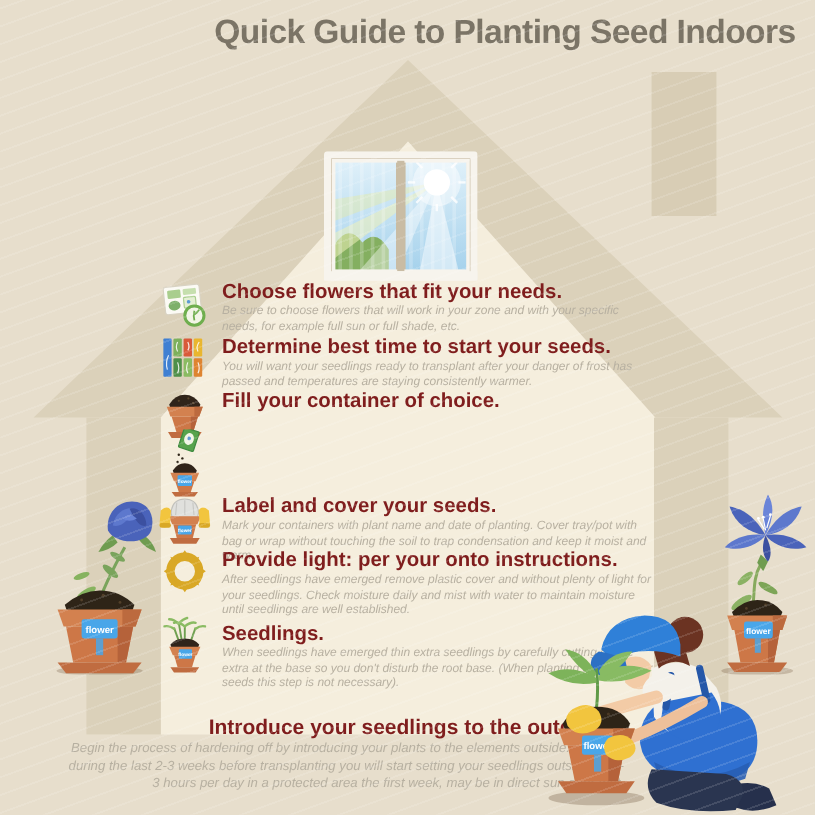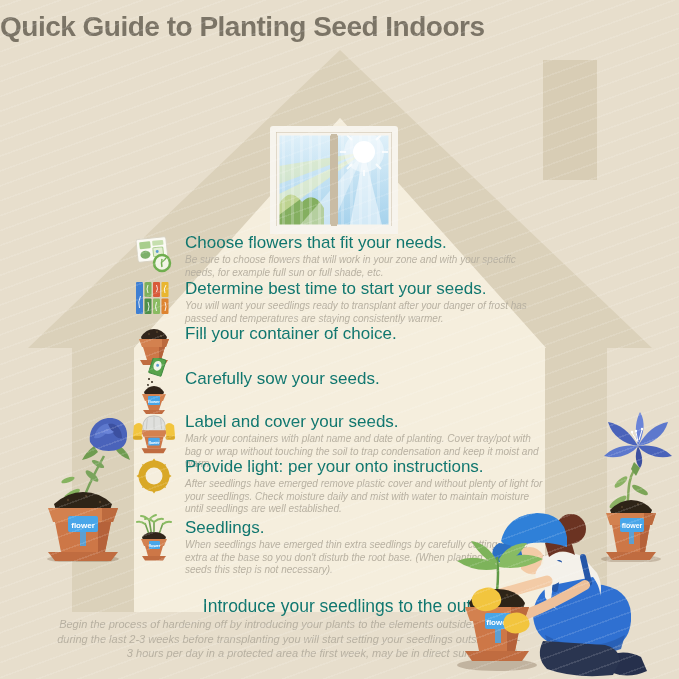--- a/index.html
+++ b/index.html
@@ -4,28 +4,28 @@
 <style>
   html,body{margin:0;padding:0;background:#e7decc;}
   .canvas{position:relative;width:679px;height:679px;overflow:hidden;
           font-family:"Liberation Sans",sans-serif;}
   .bg{position:absolute;left:0;top:0;z-index:0;}
   .streaks{position:absolute;inset:0;z-index:9;pointer-events:none;
     background:repeating-linear-gradient(160deg,
       rgba(255,255,255,0) 0 6px, rgba(255,255,255,.28) 6px 7.5px,
       rgba(255,255,255,0) 7.5px 14px);
     opacity:.45;}
-  .title{position:absolute;top:11px;left:0;right:0;z-index:3;margin:0;
-    text-align:left;font-size:28px;font-weight:bold;letter-spacing:-.5px;
+  .title{position:absolute;top:11px;left:0;right:16px;z-index:3;margin:0;
+    text-align:right;font-size:28px;font-weight:bold;letter-spacing:-.5px;
     color:#7b7466;}
   .window{position:absolute;left:270px;top:126px;z-index:2;}
   .step{position:absolute;left:132px;width:412px;display:flex;gap:9px;z-index:3;}
   .icon{width:44px;flex:0 0 44px;display:flex;justify-content:center;align-items:flex-start;}
   .txt{flex:1;}
-  .step h2,.outro h2{margin:0;font-size:17px;font-weight:normal;color:#0f766e;line-height:1.05;}
+  .step h2,.outro h2{margin:0;font-size:17px;font-weight:bold;color:#7f1d1d;line-height:1.05;}
   .step p,.outro p{margin:2px 0 0;font-size:10px;font-style:italic;color:#b7b0a1;line-height:1.28;}
   .outro{position:absolute;left:55px;top:597px;width:465px;text-align:right;z-index:3;}
   .outro h2{font-size:17.5px;}
   .outro p{font-size:11px;line-height:1.3;}
   .illus{position:absolute;z-index:4;}
   .tagtext{font-family:"Liberation Sans",sans-serif;fill:#fff;font-weight:bold;}
 </style>
 </head>
 <body>
 
@@ -177,21 +177,20 @@
             <circle cx="15" cy="30" r="1" fill="#2e2417"></circle>
           <path d="M8,34 Q12,28 18,28 Q24,28 28,34 L27,37 L9,37 Z" fill="#30241a"></path>
           <polygon points="6,36 30,36 27,43 9,43" fill="#d3814f"></polygon>
           <polygon points="10,43 26,43 23,52 13,52" fill="#cd7747"></polygon>
           <rect x="12" y="38" width="12" height="9" rx="1" fill="#49a6e9"></rect>
           <text class="tagtext" x="18" y="44.5" font-size="4" text-anchor="middle">flower</text>
           <polygon points="7,52 29,52 26,56 10,56" fill="#c06c40"></polygon>
         </svg>
       </div>
       <div class="txt">
-        <h2>Carefully sow your seeds.</h2>
       </div>
     </div>
 
     <div class="step" style="top:413px">
       <div class="icon">
         <svg width="46" height="42" viewBox="0 0 46 42">
           <path d="M11,14 Q12,2 23,2 Q34,2 35,14 L34,18 L12,18 Z" fill="#dedfdd" opacity=".92" stroke="#bdbdb9"></path>
           <path d="M16,5 L15,16 M23,3 L23,16 M30,5 L31,16" stroke="#c7c7c3" stroke-width="1" fill="none"></path>
           <polygon points="9,17 37,17 34,24 12,24" fill="#d3814f"></polygon>
           <polygon points="13,24 33,24 30,36 16,36" fill="#cd7747"></polygon>

